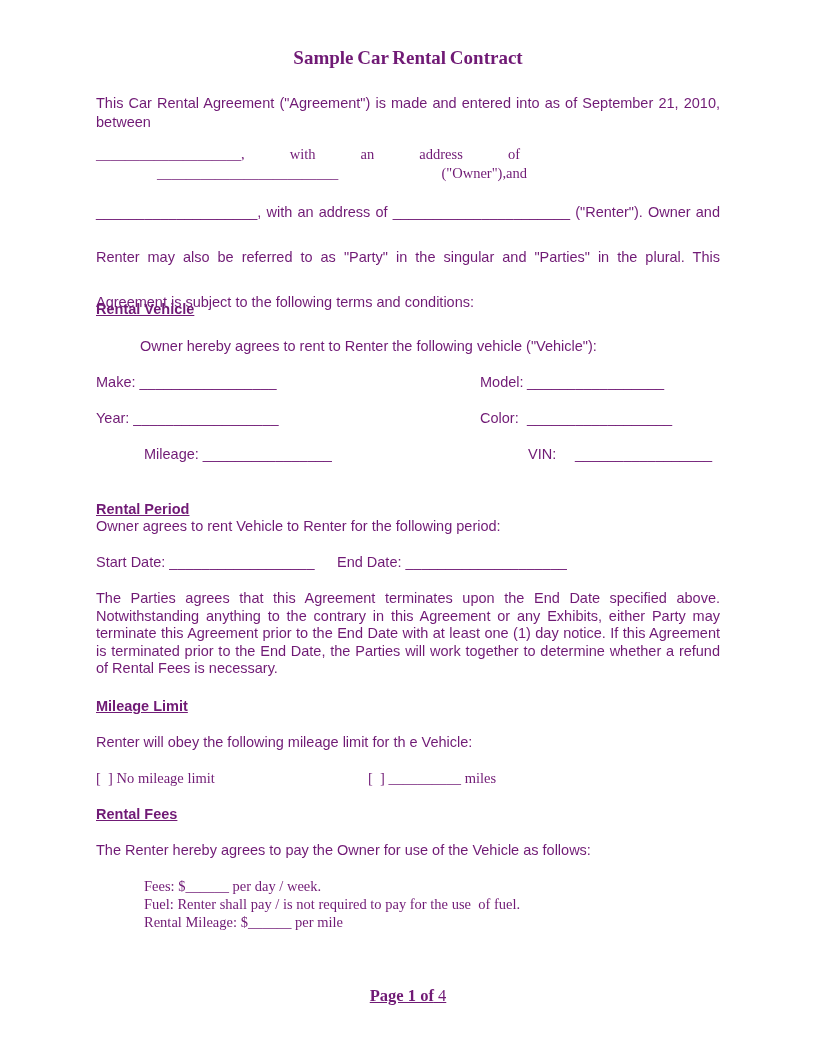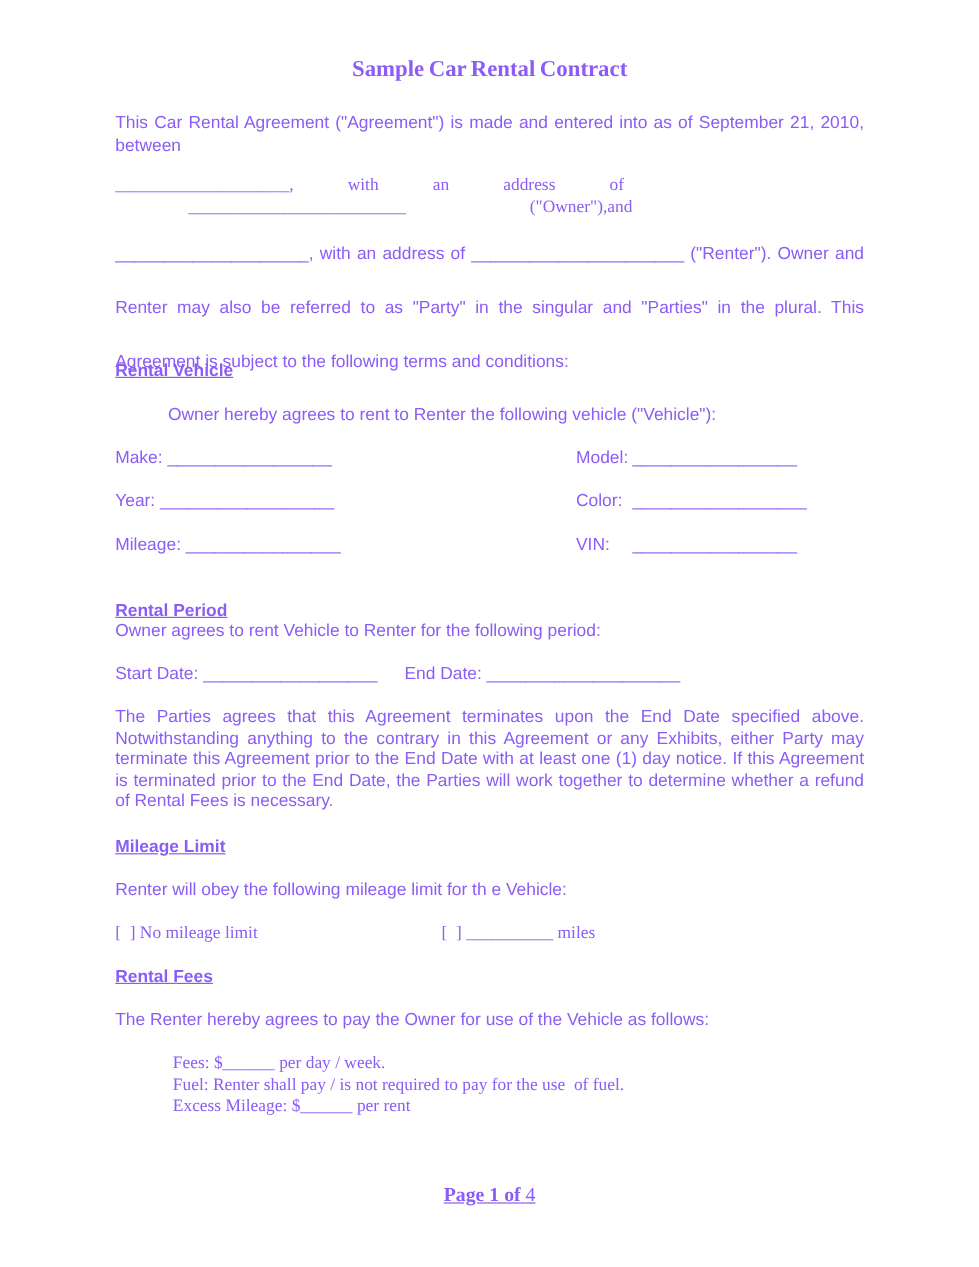--- a/index.html
+++ b/index.html
@@ -1,21 +1,21 @@
 <!DOCTYPE html>
 <html><head>
   <meta charset="utf-8">
   <style>
     html, body { margin: 0; padding: 0; background: #ffffff; }
     .page {
       position: relative;
       width: 816px;
       height: 1056px;
       background: #ffffff;
-      color: #8b5cf6;
+      color: #701a75;
       font-family: "Liberation Sans", sans-serif;
       font-size: 14.5px;
       overflow: hidden;
     }
     .blk { position: absolute; left: 96px; width: 624px; line-height: 18.5px; }
     .title-blk {
       position: absolute; left: 0; width: 816px; text-align: center;
       font-family: "Liberation Serif", serif; font-size: 19px; font-weight: bold;
       word-spacing: -1px;
     }
@@ -67,21 +67,21 @@
     </span>
   </div>
 
   <div class="row" style="top:409px;">
     <span>Year: __________________</span>
     <span class="cell-right">
       <span class="tab-label">Color:</span><span>__________________</span>
     </span>
   </div>
 
-  <div class="row" style="top:445px;">
+  <div class="row" style="top:445px;margin-left:48px;">
     <span>Mileage: ________________</span>
     <span class="cell-right">
       <span class="tab-label">VIN:</span><span>_________________</span>
     </span>
   </div>
 
   <div class="blk heading" style="top:500px;">Rental Period</div>
 
   <div class="blk" style="top:517px;">Owner agrees to rent Vehicle to Renter for the following period:</div>
 
@@ -101,21 +101,21 @@
     <span class="chk-right pre">[  ] __________ miles</span>
   </div>
 
   <div class="blk heading" style="top:805px;">Rental Fees</div>
 
   <div class="blk" style="top:841px;">The Renter hereby agrees to pay the Owner for use of the Vehicle as follows:</div>
 
   <div class="fees-blk" style="top:877px;">
     <div class="pre">Fees: $______ per day / week.</div>
     <div class="pre">Fuel: Renter shall pay / is not required to pay for the use  of fuel.</div>
-    <div class="pre">Excess Mileage: $______ per rent</div>
+    <div class="pre">Rental Mileage: $______ per mile</div>
   </div>
 
   <div class="footer-blk" style="top:986px;text-decoration:underline;">
     <span class="footer-bold">Page 1 of</span>
     <span>4</span>
   </div>
 
 </div>
 
 </body></html>

